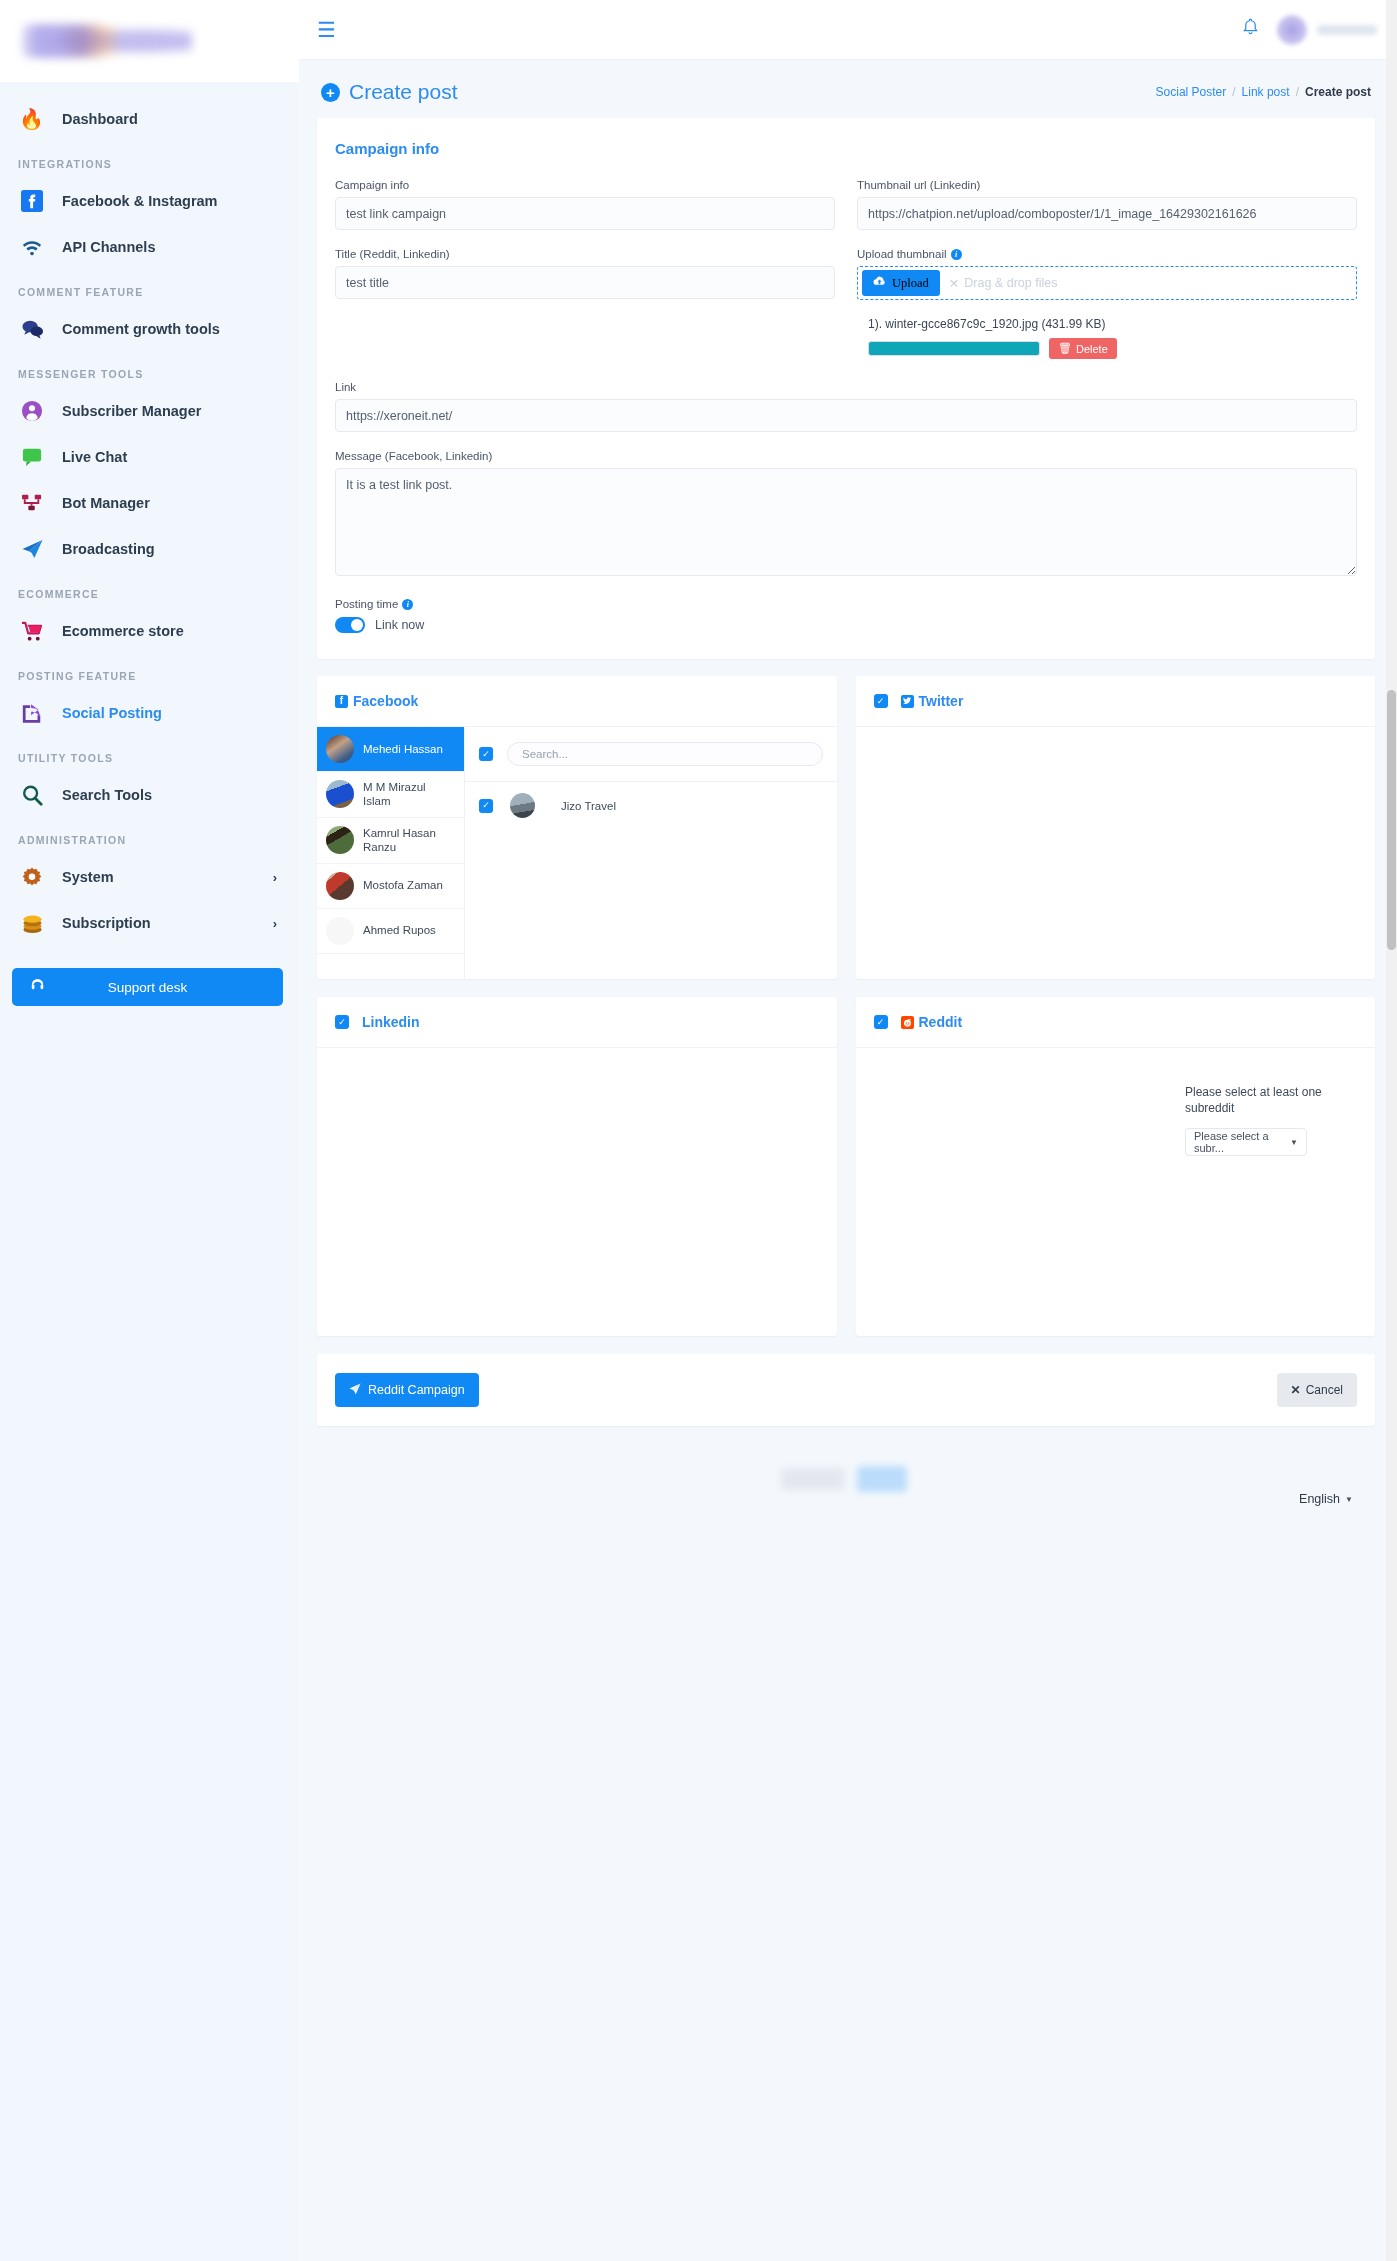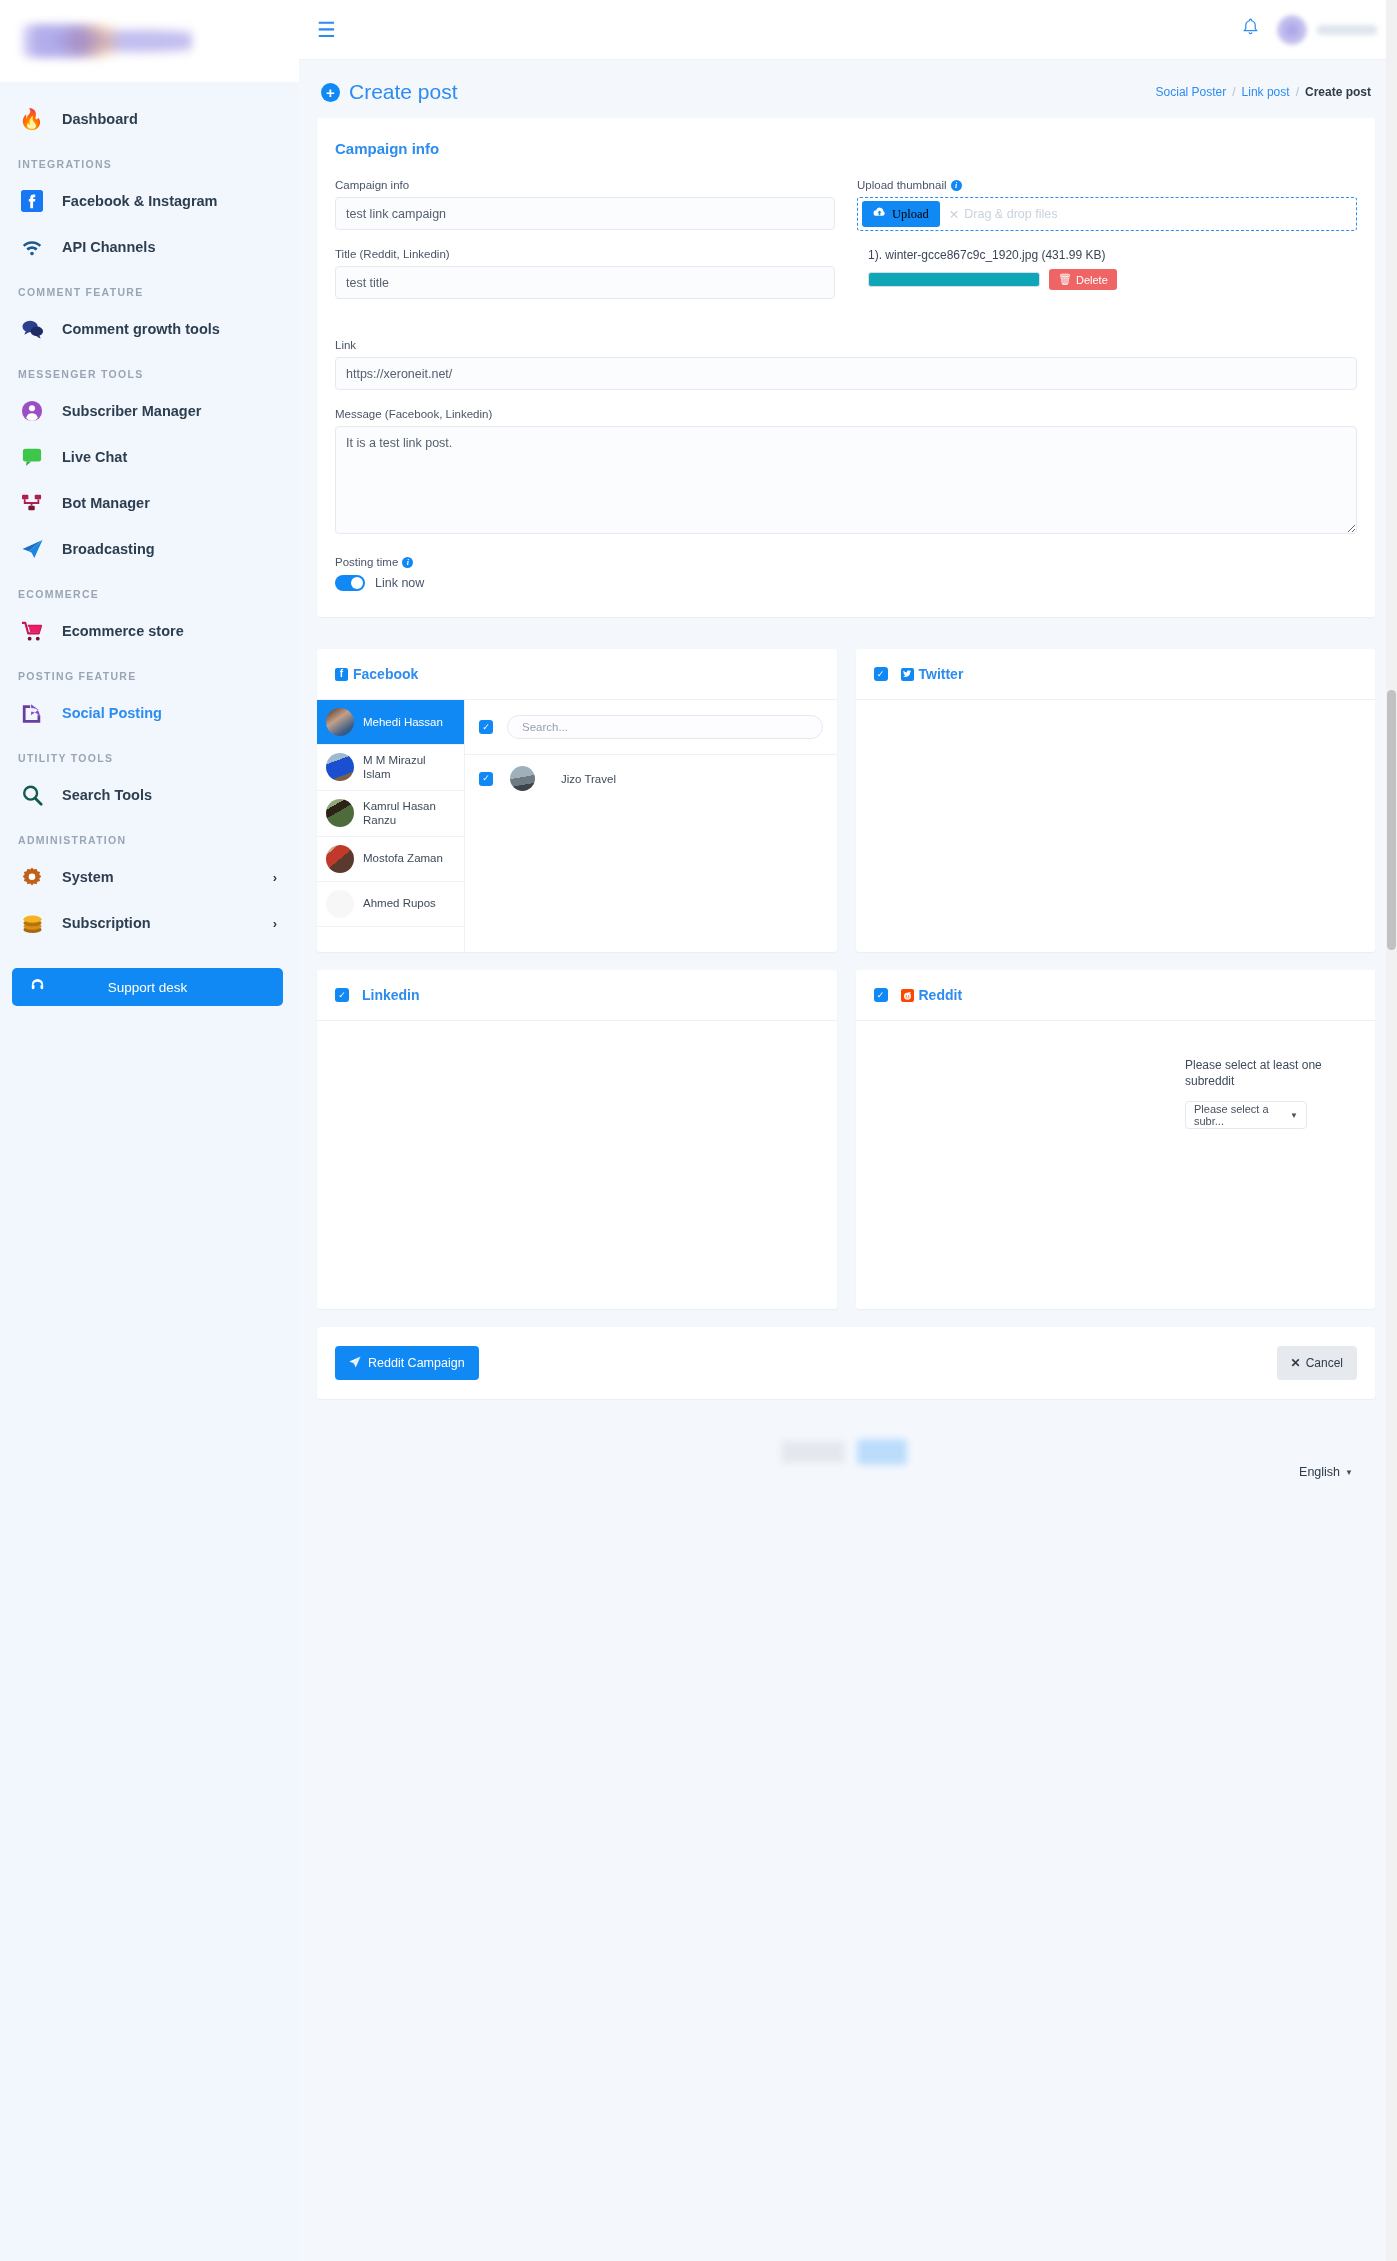--- a/index.html
+++ b/index.html
@@ -116,21 +116,21 @@
     margin-left: auto; font-size: 12px; color: #6c7a89;
     display: flex; align-items: center; gap: 6px;
   }
   .crumbs a { color: #2d8cf0; text-decoration: none; cursor: pointer; }
   .crumbs .sep { color: #b7c0cc; }
   .crumbs .cur { color: #2f3b49; font-weight: 600; }
 
   .card {
     background: #fff; border-radius: 3px;
     box-shadow: 0 1px 2px rgba(40,60,90,.06);
-    margin-bottom: 32px;
+    margin-bottom: 17px;
   }
   .card-pad { padding: 22px 18px 26px 18px; }
 
   .section-title {
     color: #2d8cf0; font-size: 15px; font-weight: 700;
     margin: 0 0 22px 0;
   }
 
   .row2 { display: flex; gap: 22px; }
   .col { flex: 1; min-width: 0; }
@@ -565,20 +565,24 @@
                 <label class="lbl">Campaign info</label>
                 <input class="inp" type="text" value="test link campaign" style="">
               </div>
               <div class="fld">
                 <label class="lbl">Title (Reddit, Linkedin)</label>
                 <input class="inp" type="text" value="test title" style="">
               </div>
             </div>
 
             <div class="col">
+              <div class="fld">
+                <label class="lbl">Thumbnail url (Linkedin)</label>
+                <input class="inp" type="text" value="https://chatpion.net/upload/comboposter/1/1_image_16429302161626" style="">
+              </div>
 
               <div>
                 <label class="lbl">
                   <span>Upload thumbnail</span><span class="info-i">i</span>
                 </label>
                 <div class="dropzone">
                   <button class="upload-btn">
                     <span>
                       <svg width="13" height="11" viewBox="0 0 14 11">
                           <path d="M11.2 4.2A4 4 0 003.4 3 3 3 0 003.8 9h7.1a2.6 2.6 0 00.3-4.8z" fill="#fff"></path>

